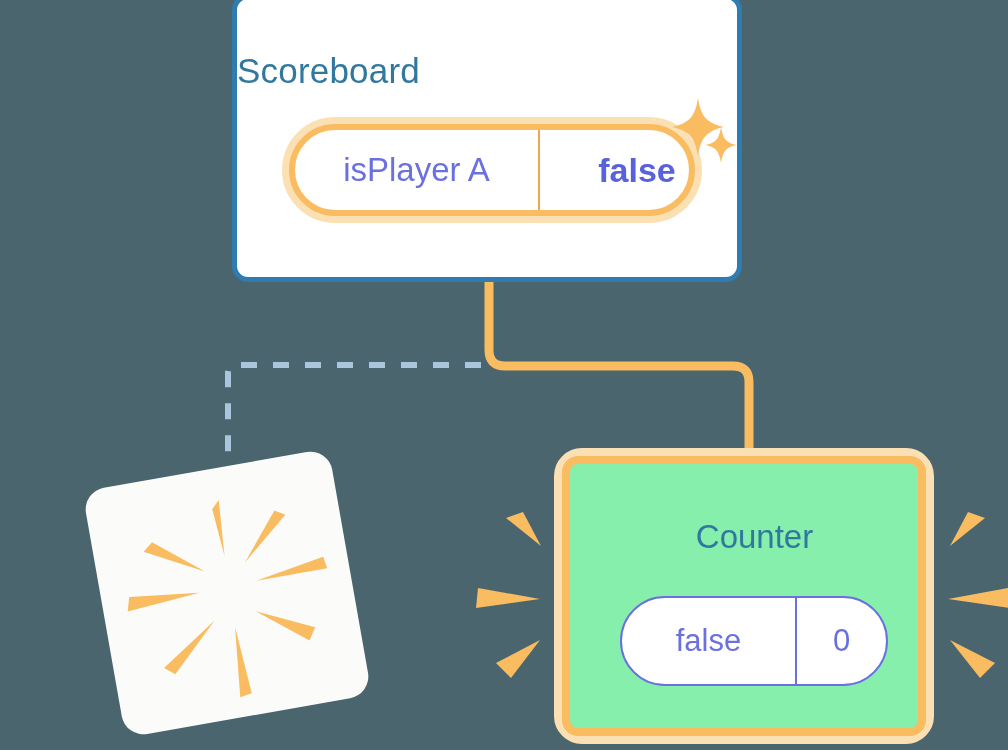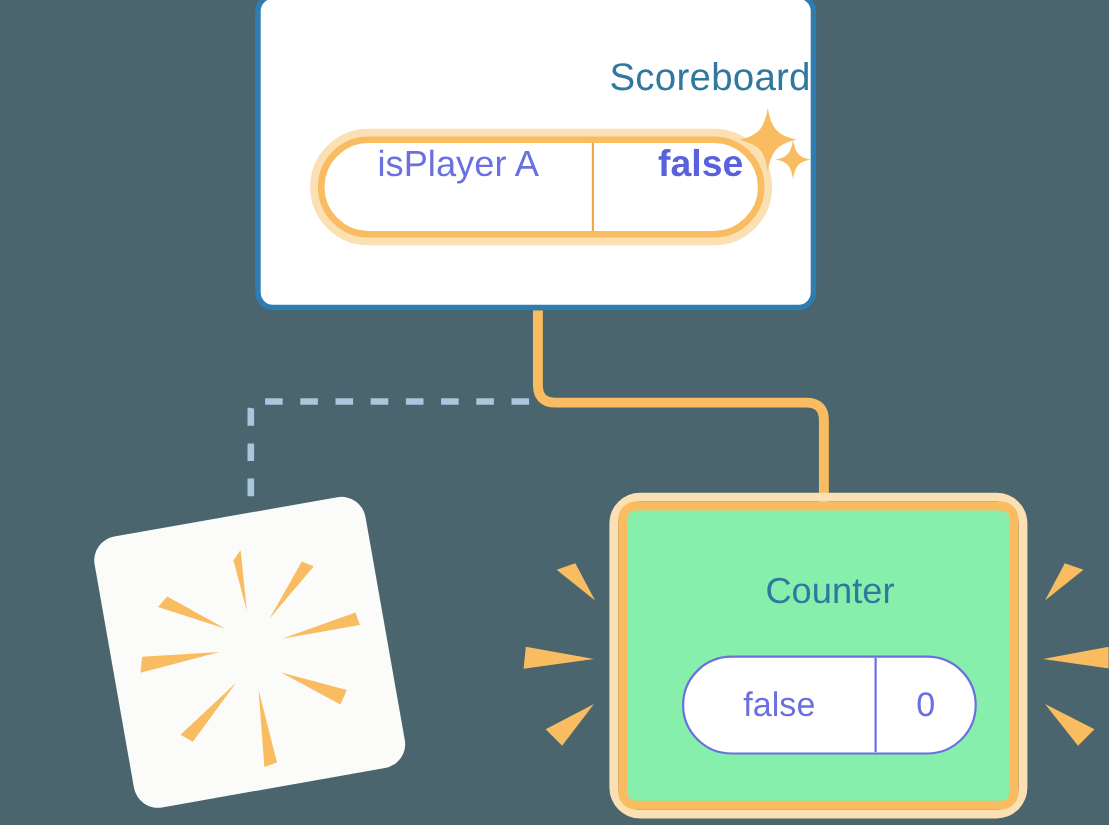--- a/index.html
+++ b/index.html
@@ -37,21 +37,21 @@
     top: -6px;
     width: 510px;
     height: 288px;
     background: #ffffff;
     border: 5px solid #2e7cb0;
     border-radius: 16px;
     box-sizing: border-box;
     z-index: 5;
   }
   .card-title {
-    text-align: right;
+    text-align: left;
     color: #31789e;
     font-size: 35px;
     font-weight: 400;
     letter-spacing: .2px;
     margin-top: 52px;
     font-family: "Liberation Sans", sans-serif;
   }
 
   
   .pill-wrap-hl {
@@ -73,21 +73,21 @@
     position: absolute;
     left: 7px;
     top: 7px;
     right: 7px;
     bottom: 7px;
     border: 6px solid #f9bc61;
     border-radius: 46px;
     box-sizing: border-box;
     background: #ffffff;
     display: flex;
-    align-items: flex-start;
+    align-items: center;
     overflow: hidden;
   }
   .pill-hl .pcell {
     display: flex;
     align-items: center;
     justify-content: center;
   }
   .pill-hl .pkey {
     flex: 0 0 243px;
     color: #6a70e0;

